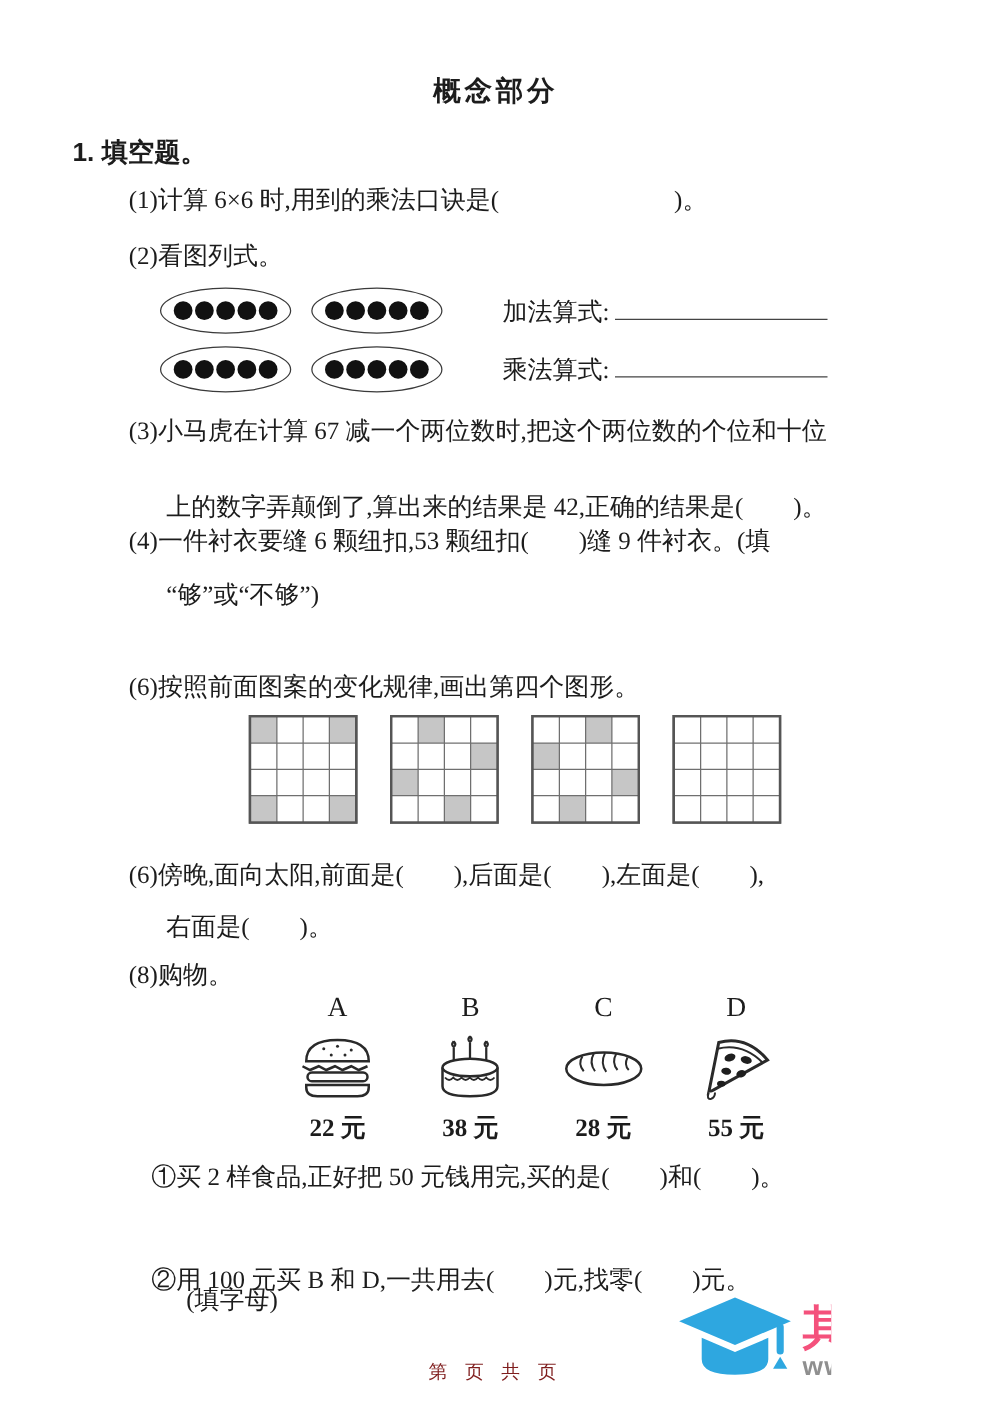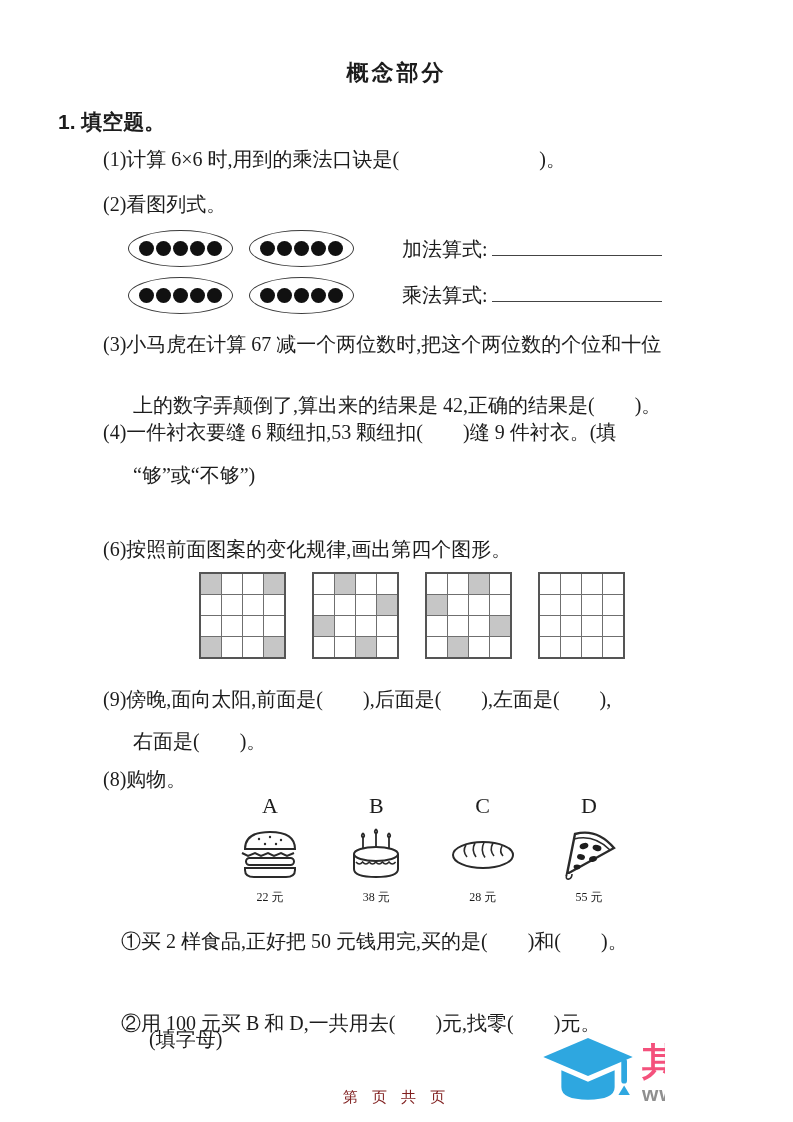--- a/index.html
+++ b/index.html
@@ -50,21 +50,21 @@
   .cell{background:#fff;}
   .cell.shaded{background:#c6c6c6;}
   
   .food-row{
     left:222px;top:793px;width:415px;
     display:flex;justify-content:space-between;
   }
   .food-col{width:96px;display:flex;flex-direction:column;align-items:center;}
   .food-letter{font-size:22px;line-height:26px;}
   .food-icon{height:62px;display:flex;align-items:center;justify-content:center;margin-top:4px;}
-  .food-price{font-size:12px;margin-top:4px;}
+  .food-price{font-size:20px;margin-top:4px;font-weight:bold;}
   
   .footer-page{
     left:0;top:1088px;width:793px;text-align:center;
     font-size:15px;letter-spacing:5px;color:#7f1d1d;
     font-family:"Liberation Sans","DejaVu Sans",sans-serif;
   }
   .logo{
     left:540px;top:1036px;display:flex;align-items:flex-start;gap:6px;
   }
   .logo-text{display:flex;flex-direction:column;align-items:flex-start;margin-top:6px;}
@@ -206,21 +206,21 @@
         <div class="cell"></div>
         <div class="cell"></div>
         <div class="cell"></div>
         <div class="cell"></div>
         <div class="cell"></div>
         <div class="cell"></div>
         <div class="cell"></div>
       </div>
     </div>
 
-  <div class="abs q" style="left:103px;top:686px">(9)傍晚,面向太阳,前面是(　　),后面是(　　),左面是(　　),</div>
+  <div class="abs q" style="left:103px;top:686px">(6)傍晚,面向太阳,前面是(　　),后面是(　　),左面是(　　),</div>
   <div class="abs q" style="left:133px;top:728px">右面是(　　)。</div>
 
   <div class="abs q" style="left:103px;top:766px">(8)购物。</div>
 
   <div class="abs food-row">
     <div class="food-col">
       <div class="food-letter">A</div>
       <div class="food-icon">
         <svg width="62" height="54" viewBox="0 0 62 54">
           <g fill="#fff" stroke="#2a2a2a" stroke-width="2">

